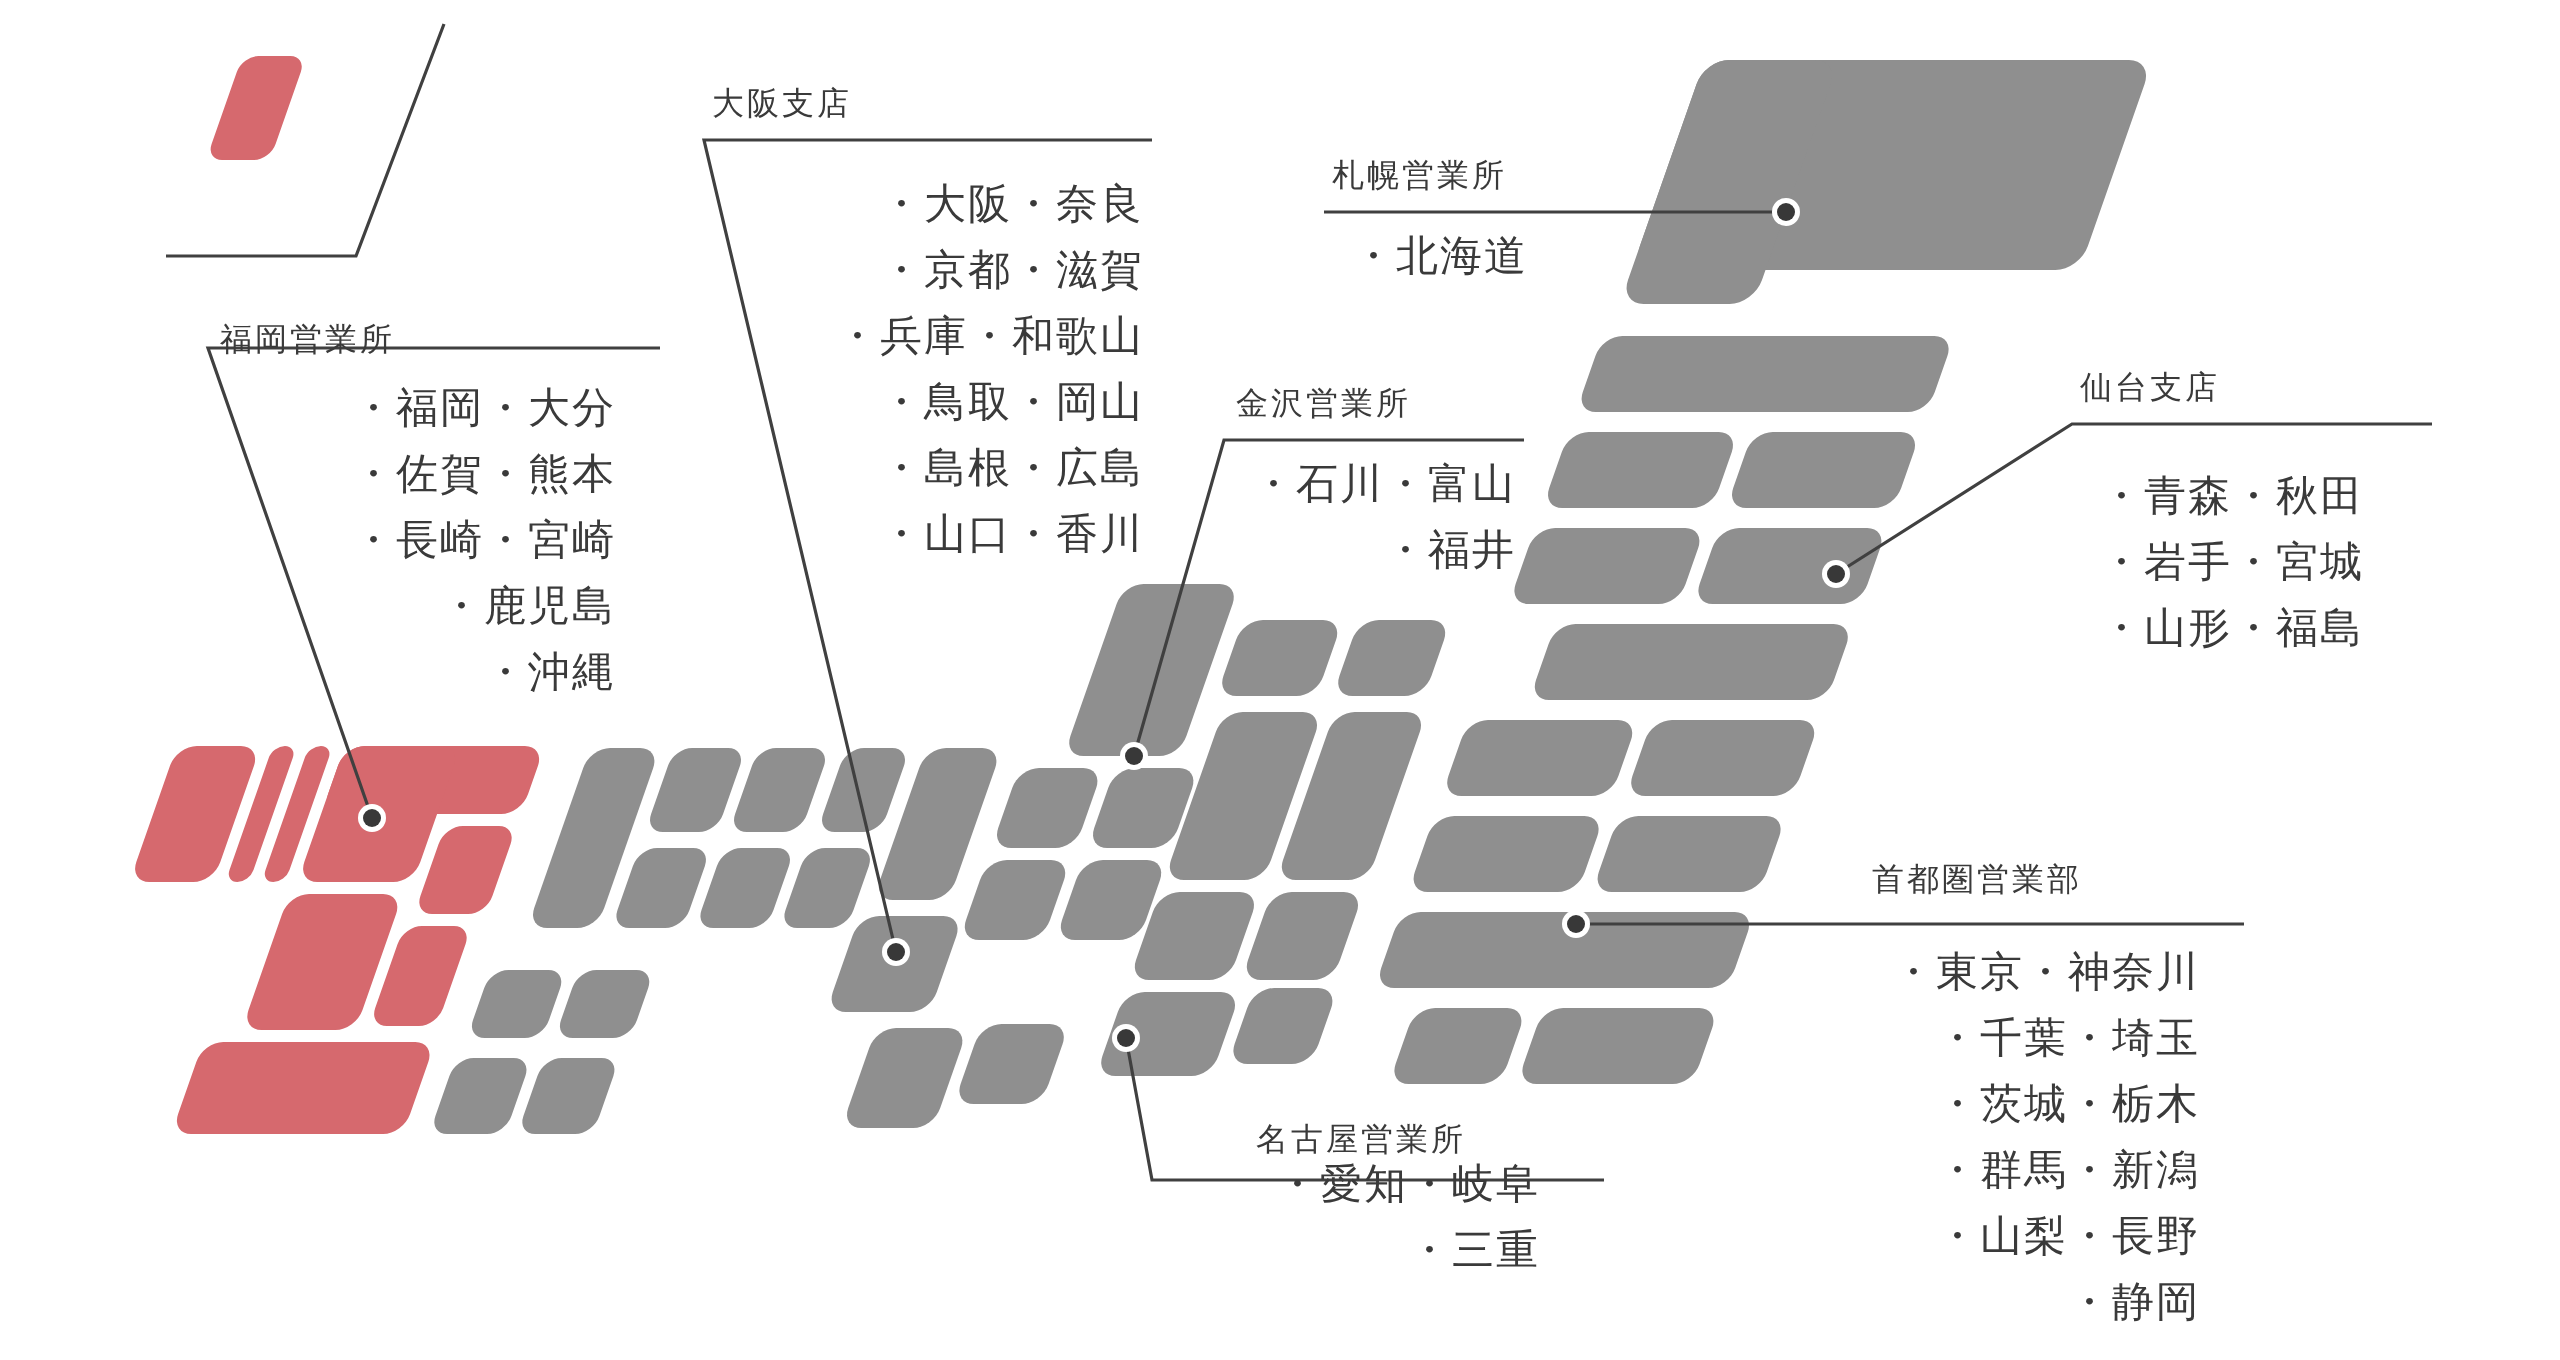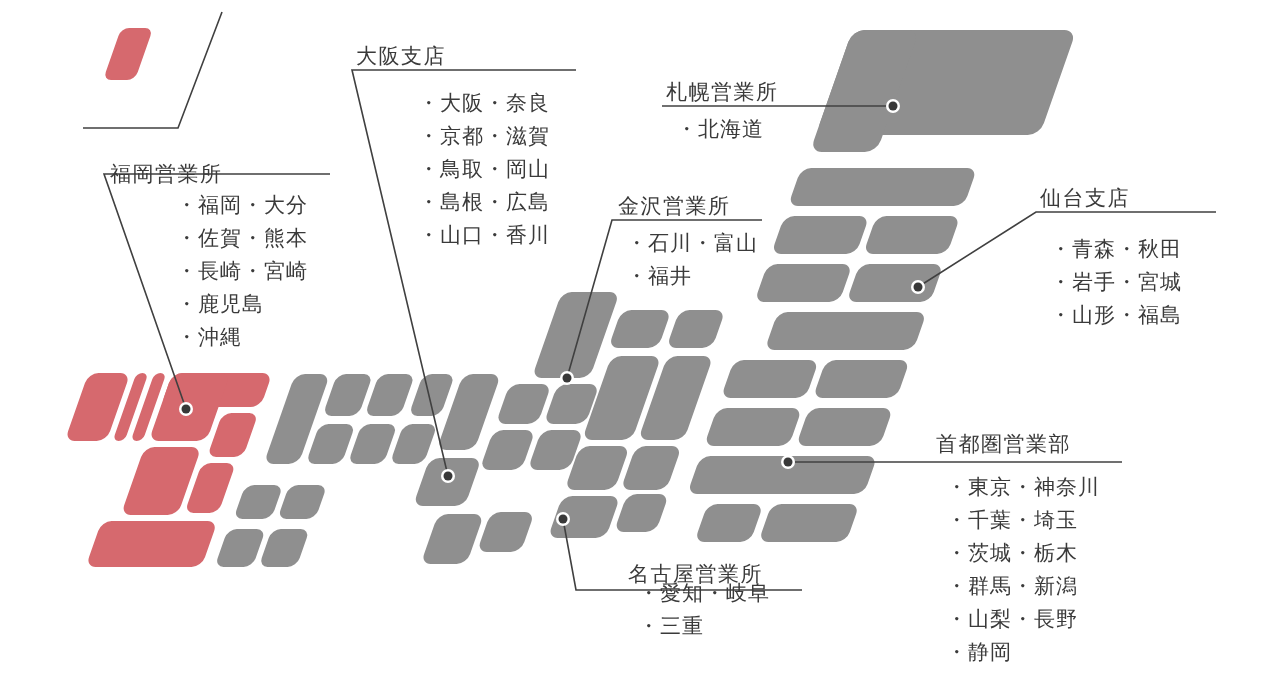--- a/index.html
+++ b/index.html
@@ -9,23 +9,23 @@
   #stage{
     position:relative;width:1280px;height:680px;overflow:hidden;background:var(--bg);
     font-family:"Liberation Sans","DejaVu Sans",sans-serif;color:var(--text);
   }
   #map-svg{position:absolute;left:0;top:0;}
   .tile-grey{fill:var(--grey);}
   .tile-red{fill:var(--red);}
   .callout-line{stroke:var(--line);stroke-width:1.6;fill:none;}
   .dot-halo{fill:#FFFFFF;}
   .dot-core{fill:#383838;}
-  .office-label{position:absolute;font-size:21px;letter-spacing:1.5px;white-space:nowrap;}
+  .office-label{position:absolute;font-size:16px;letter-spacing:1.5px;white-space:nowrap;}
   .pref-list{position:absolute;font-size:21px;letter-spacing:1px;line-height:33px;white-space:nowrap;}
-  .pref-item{height:33px;}
+  .pref-item{height:33px;text-align:right;}
 </style>
 </head>
 <body>
 
 <div id="stage">
 
   <svg id="map-svg" width="1280" height="680" viewBox="0 0 1280 680">
 
     <g transform="matrix(1,0,-0.35,1,0,0)">
 
@@ -150,20 +150,21 @@
   <div class="office-label" style="left:628px;top:560px">名古屋営業所</div>
   <div class="pref-list" style="left:638px;top:576px">
     <div class="pref-item">・愛知・岐阜</div>
     <div class="pref-item">・三重</div>
   </div>
 
   <div class="office-label" style="left:356px;top:42px">大阪支店</div>
   <div class="pref-list" style="left:418px;top:86px">
     <div class="pref-item">・大阪・奈良</div>
     <div class="pref-item">・京都・滋賀</div>
+    <div class="pref-item">・兵庫・和歌山</div>
     <div class="pref-item">・鳥取・岡山</div>
     <div class="pref-item">・島根・広島</div>
     <div class="pref-item">・山口・香川</div>
   </div>
 
   <div class="office-label" style="left:110px;top:160px">福岡営業所</div>
   <div class="pref-list" style="left:176px;top:188px">
     <div class="pref-item">・福岡・大分</div>
     <div class="pref-item">・佐賀・熊本</div>
     <div class="pref-item">・長崎・宮崎</div>

